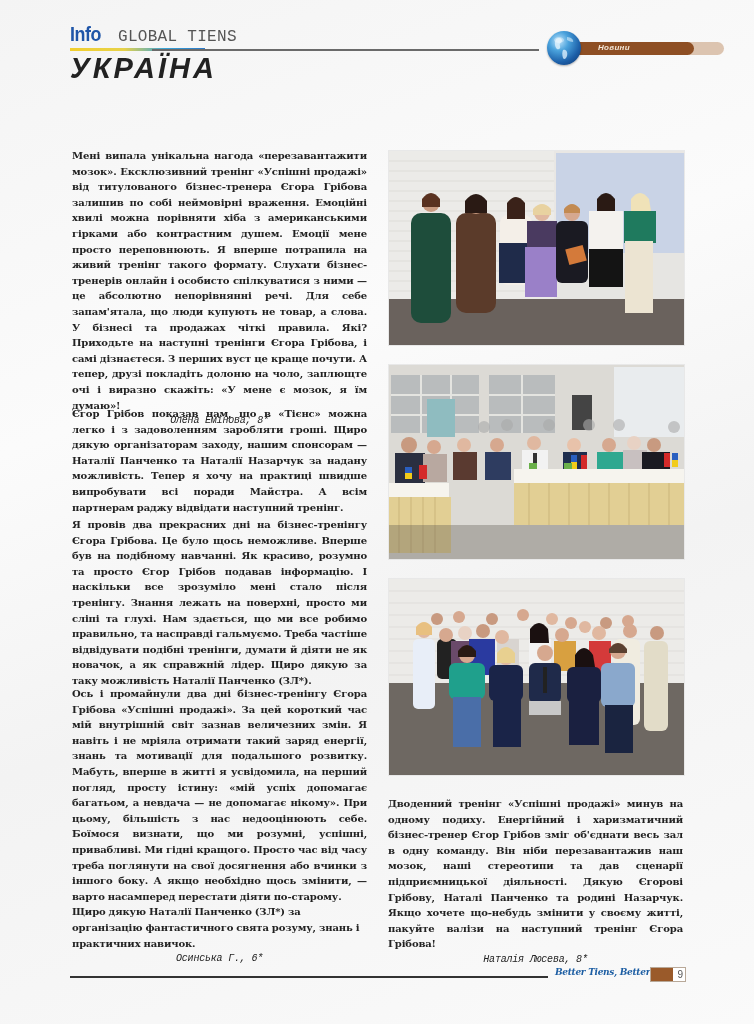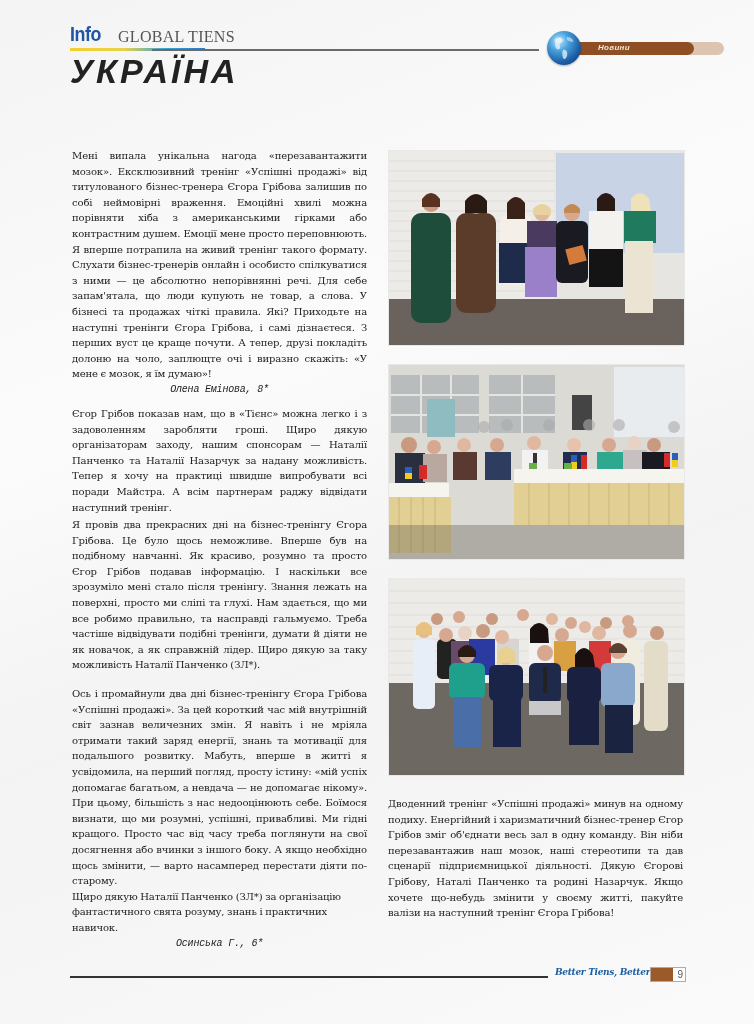--- a/index.html
+++ b/index.html
@@ -12,31 +12,31 @@
   
   .brand { position: absolute; left: 70px; top: 22px; }
   .brand-info {
     position: absolute; left: 0; top: 0;
     font-family: "Liberation Sans", sans-serif; font-weight: bold;
     font-size: 21px; color: #1f55a8; letter-spacing: -0.5px;
     transform: scaleX(0.85); transform-origin: left top;
   }
   .brand-gt {
     position: absolute; left: 48px; top: 6px;
-    font-family: Liberation Serif, serif; font-size: 16px; color: #555;
+    font-family: Liberation Mono, monospace; font-size: 16px; color: #555;
     white-space: nowrap; letter-spacing: 0.3px; text-align: center;
   }
   .brand-underline {
     position: absolute; left: 0; top: 26px; width: 135px; height: 3px;
     background: linear-gradient(90deg, #f2cf2e 0%, #e7d24a 40%, #39a5d8 70%, #2b79c8 100%);
   }
   .brand-ukraine {
     position: absolute; left: 0; top: 30px;
     font-family: "Liberation Sans", sans-serif; font-weight: bold; font-style: italic;
-    font-size: 34px; letter-spacing: 3px; color: #222; white-space: nowrap;
+    font-size: 29px; letter-spacing: 3px; color: #222; white-space: nowrap;
   }
   .header-rule {
     position: absolute; left: 152px; top: 49px; width: 387px; height: 1.5px; background: #6a6a6a;
   }
   .globe {
     position: absolute; left: 547px; top: 31px; width: 34px; height: 34px; border-radius: 50%;
     background: radial-gradient(circle at 35% 30%, #bfe4fb 0%, #4aa2dc 30%, #1c5fa8 65%, #0d2f63 100%);
     box-shadow: 0 1px 2px rgba(0,0,0,0.3); z-index: 3;
   }
   .globe svg { position: absolute; left: 0; top: 0; }
@@ -52,21 +52,21 @@
     position: absolute; left: 598px; top: 43px; z-index: 4;
     font-family: "Liberation Sans", sans-serif; font-style: italic; font-weight: bold;
     font-size: 8px; color: #f4e7d8; letter-spacing: 0.3px;
   }
   
   .col-left { position: absolute; left: 72px; top: 148px; width: 295px; }
   .col-right { position: absolute; left: 388px; top: 796px; width: 295px; }
   .testimonial { margin: 0; }
   .testimonial p {
     margin: 0; font-size: 10.05px; line-height: 15.6px; text-align: justify;
-    hyphens: manual; letter-spacing: -0.15px; word-spacing: -0.3px;
+    hyphens: manual; letter-spacing: -0.15px; word-spacing: -0.3px; font-weight: bold;
   }
   .testimonial .author {
     text-align: center; font-style: italic; font-size: 10px; line-height: 15.6px;
     font-family: Liberation Mono, monospace; letter-spacing: -0.2px;
   }
   .t1 { position: absolute; top: 0; }
   .t2 { position: absolute; top: 238px; margin-top: 20px; }
   .t3 { position: absolute; top: 369px; }
   .t4 { position: absolute; top: 538px; }
   
@@ -346,20 +346,21 @@
         <rect x="216" y="126" width="28" height="48" fill="#1a2440"></rect>
         <circle cx="229" cy="72" r="8" fill="#d6a88f"></circle>
         <path d="M220 70 Q229 58 238 70 L238 74 L220 74 Z" fill="#5a4030"></path>
     </g>
   </svg>
 </div>
 
 <div class="col-right">
   <div class="testimonial">
     <p>Дводенний тренінг «Успішні продажі» минув на одному подиху. Енергійний і харизматичний бізнес-тренер Єгор Грібов зміг об'єднати весь зал в одну команду. Він ніби перезавантажив наш мозок, наші стереотипи та дав сценарії підприємницької діяльності. Дякую Єгорові Грібову, Наталі Панченко та родині Назарчук. Якщо хочете що-небудь змінити у своєму житті, пакуйте валізи на наступний тренінг Єгора Грібова!</p>
+    <div class="author">Наталія Люсева, 8*</div>
   </div>
 </div>
 
 <div class="footer-rule"></div>
 <span class="footer-slogan">Better Tiens, Better Life</span>
 <div class="page-box">
   <div class="page-fill"></div>
   <span class="page-num">9</span>
 </div>
 

